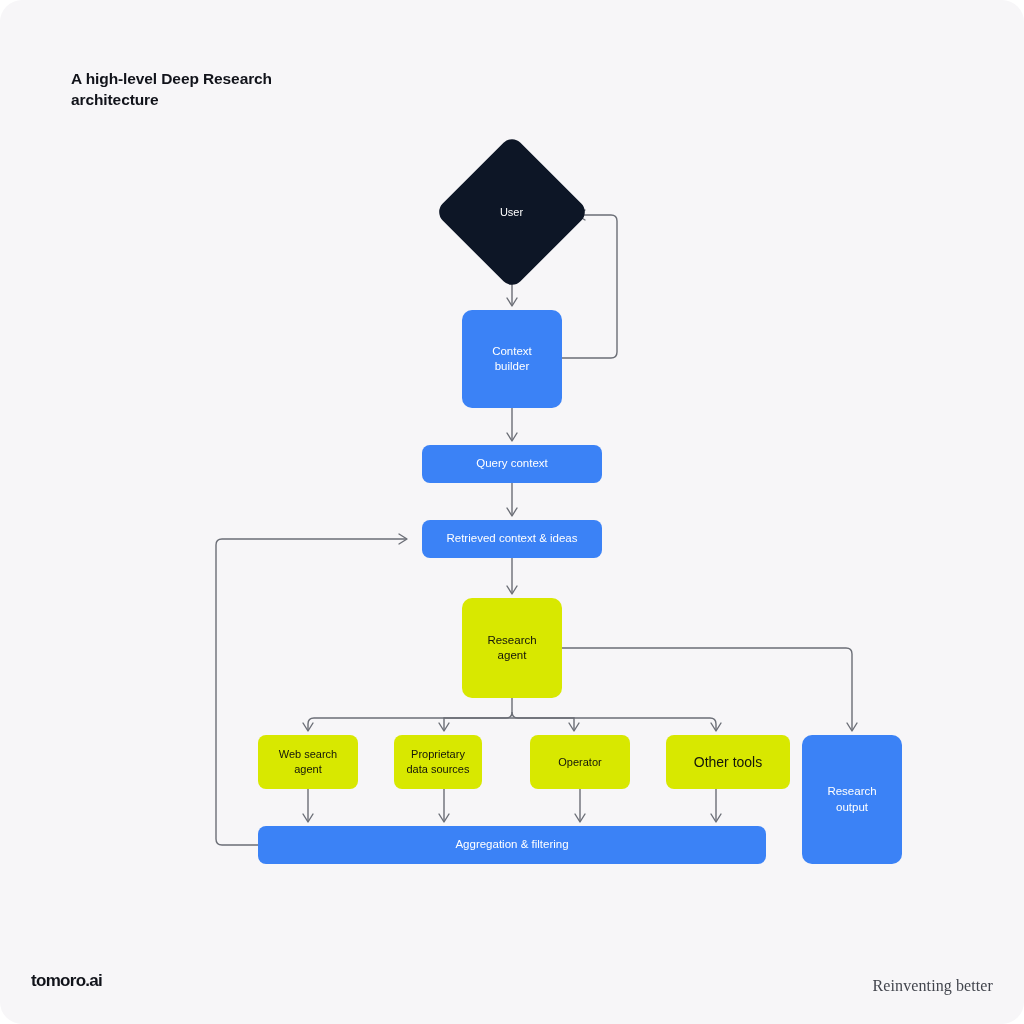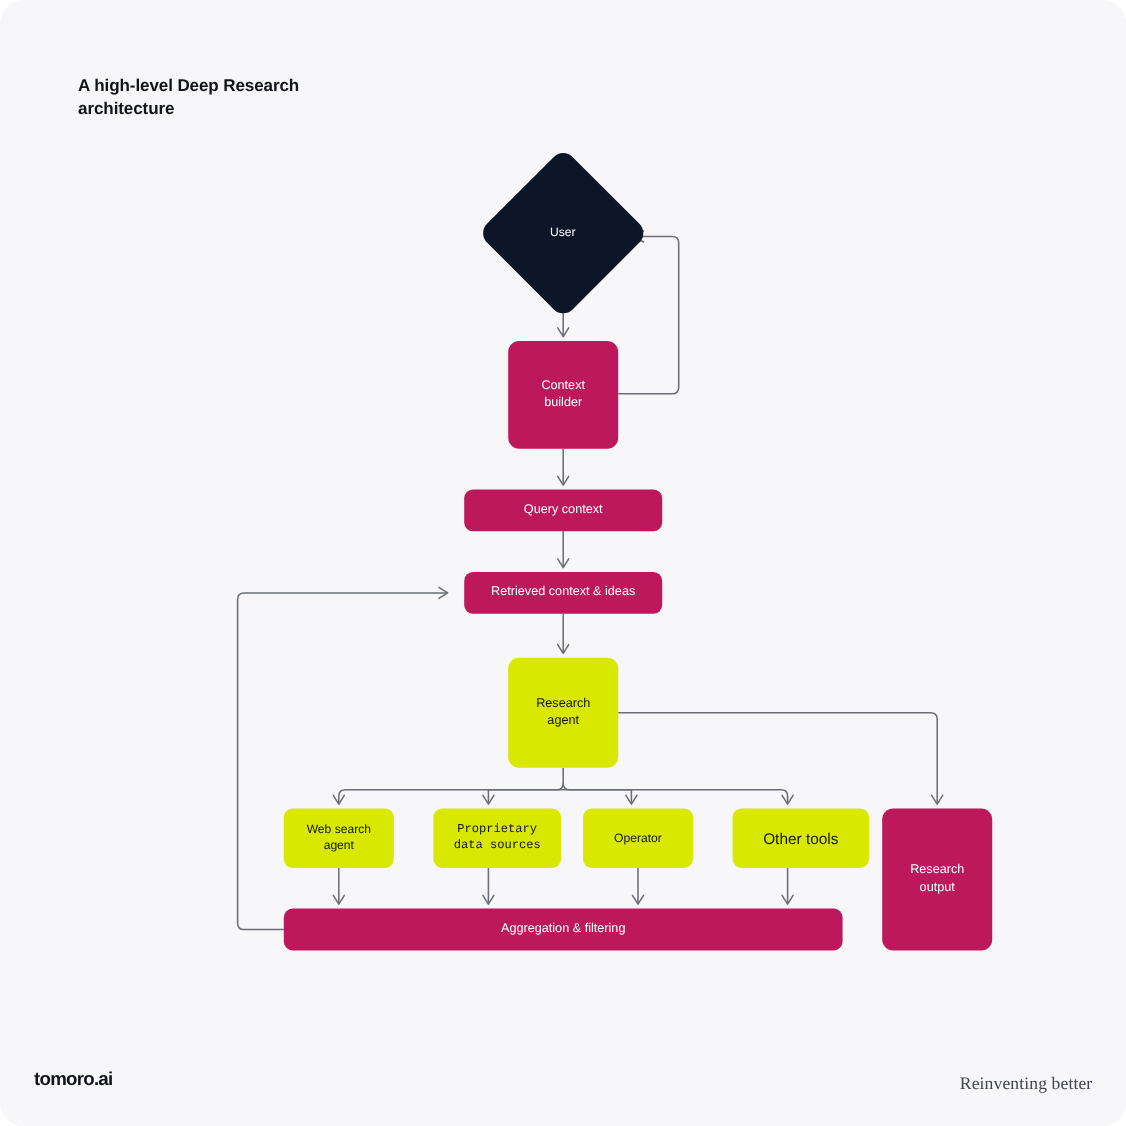--- a/index.html
+++ b/index.html
@@ -40,41 +40,41 @@
   .head{fill:none;stroke:#6b6e76;stroke-width:1.4;stroke-linecap:round;stroke-linejoin:round;}
 
   
   .node{
     position:absolute;box-sizing:border-box;
     display:flex;align-items:center;justify-content:center;
     text-align:center;
     border-radius:9px;
   }
   .node .lbl{white-space:pre-line;line-height:1.32;}
-  .dark{background:#be185d;color:#ffffff;}
+  .dark{background:#3b82f6;color:#ffffff;}
   .lime{background:#d8e800;color:#14160a;}
 
   
   #n-user{
     left:457px;top:157px;width:110px;height:110px;
     background:#0d1626;border-radius:12px;
     transform:rotate(45deg);
   }
   #n-user .lbl{
     transform:rotate(-45deg);
     font-size:11px;color:#fff;
   }
 
   #n-ctx-builder{left:462px;top:310px;width:100px;height:98px;font-size:11.5px;border-radius:10px;}
   #n-query{left:422px;top:445px;width:180px;height:38px;font-size:11.5px;border-radius:8px;}
   #n-retrieved{left:422px;top:520px;width:180px;height:38px;font-size:11.5px;border-radius:8px;}
   #n-agent{left:462px;top:598px;width:100px;height:100px;font-size:11.5px;border-radius:10px;}
 
   #n-web{left:258px;top:735px;width:100px;height:54px;font-size:11px;border-radius:8px;justify-content:center;}
-  #n-prop{left:394px;top:735px;width:116px;height:54px;font-size:11px;border-radius:8px;font-family:Liberation Mono, monospace;}
+  #n-prop{left:394px;top:735px;width:88px;height:54px;font-size:11px;border-radius:8px;}
   #n-oper{left:530px;top:735px;width:100px;height:54px;font-size:11px;border-radius:8px;text-align:center;}
   #n-other{left:666px;top:735px;width:124px;height:54px;font-size:14px;border-radius:8px;}
 
   #n-agg{left:258px;top:826px;width:508px;height:38px;font-size:11.5px;border-radius:8px;}
   #n-output{left:802px;top:735px;width:100px;height:129px;font-size:11.5px;border-radius:10px;}
 </style>
 </head>
 <body>
 
 <div id="page">

